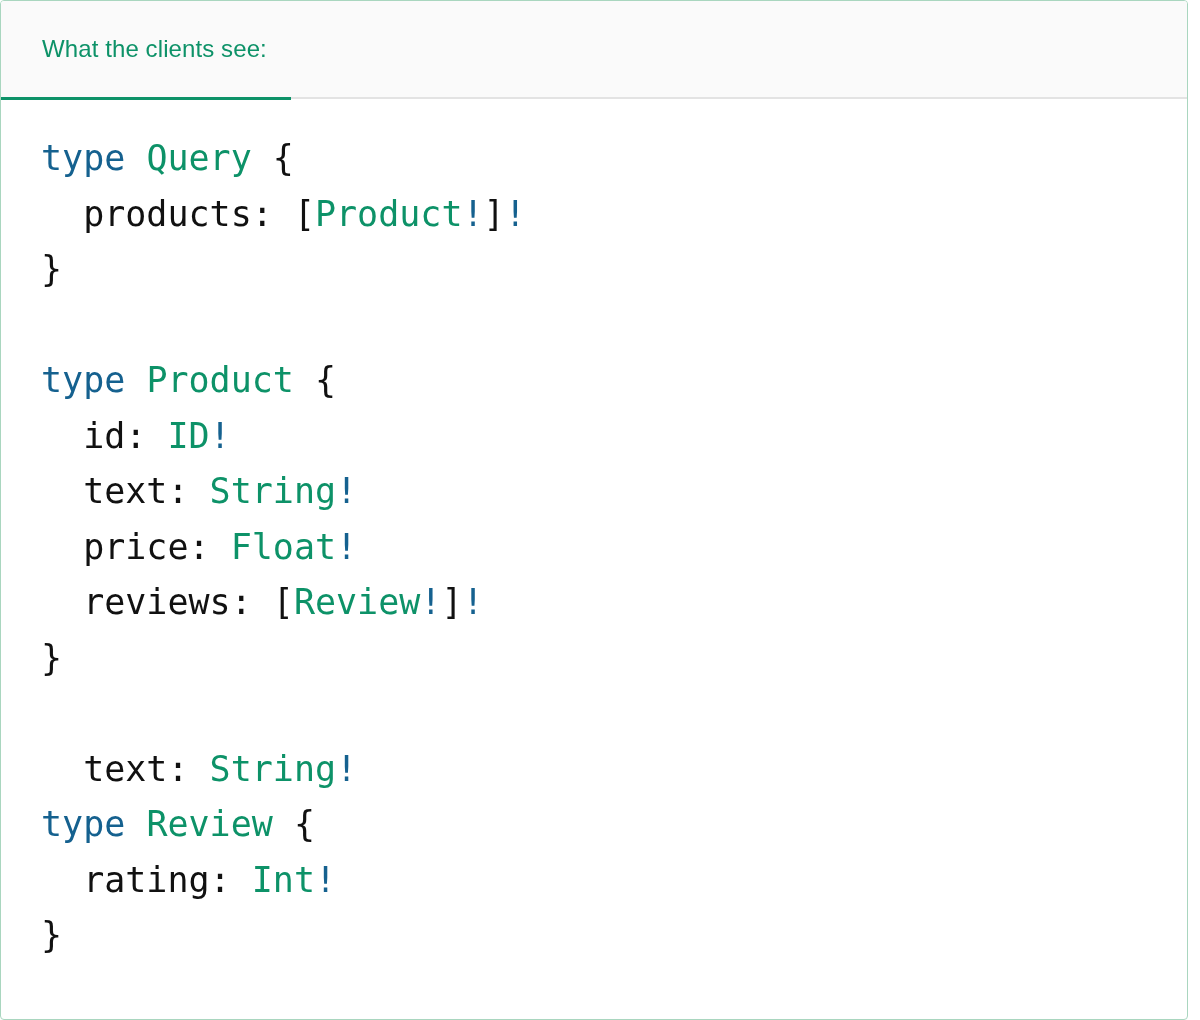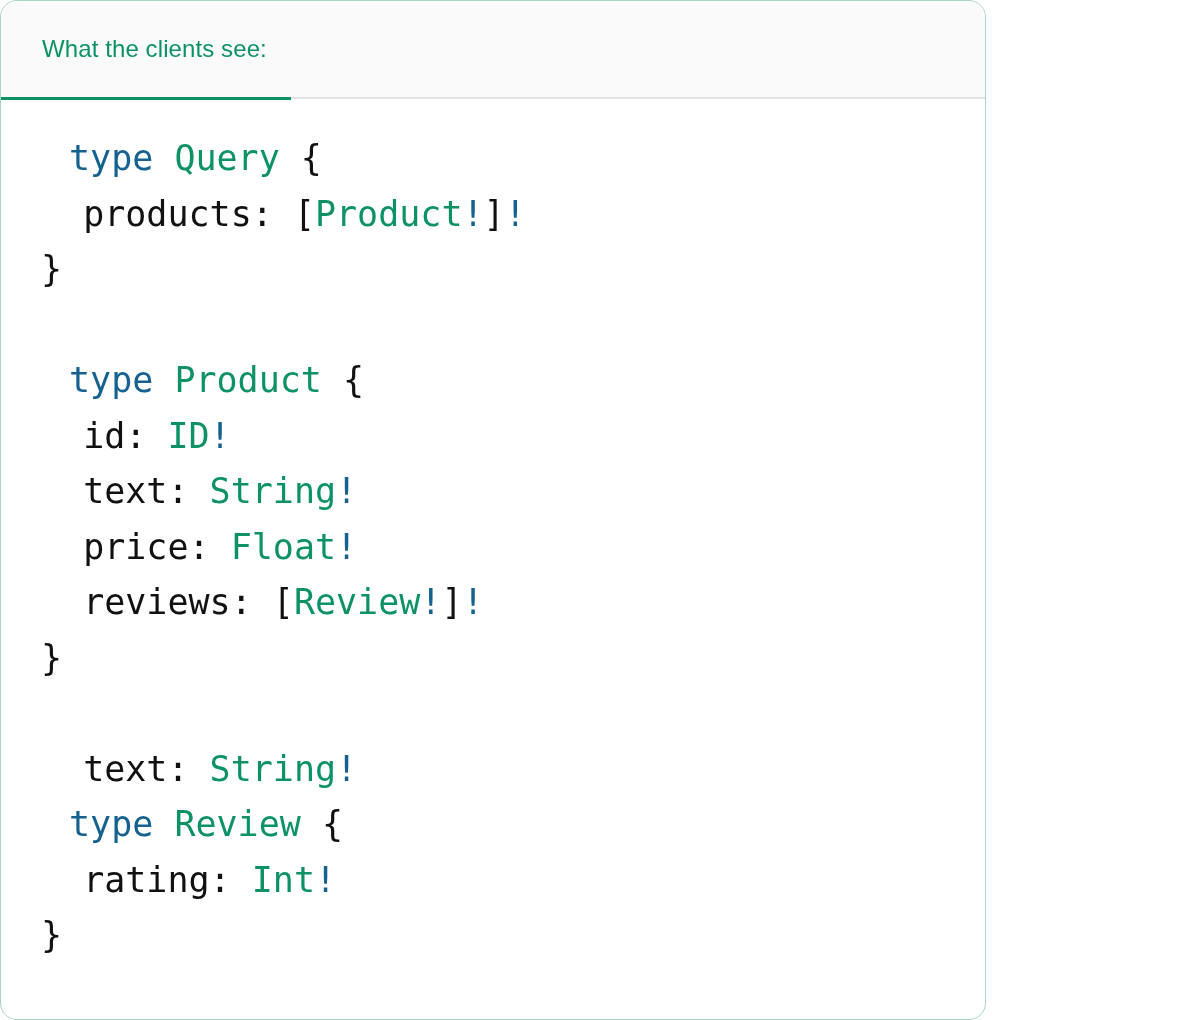--- a/index.html
+++ b/index.html
@@ -10,24 +10,24 @@
   body {
     width: 1200px;
     height: 1020px;
     font-family: "Liberation Sans", sans-serif;
     overflow: hidden;
   }
 
   .card {
     position: relative;
     box-sizing: border-box;
-    width: 986px;
+    width: 1188px;
     height: 1020px;
     border: 1px solid #a9d6bf;
-    border-radius: 17px;
+    border-radius: 4px;
     background: #ffffff;
     overflow: hidden;
   }
 
   
   .tabbar {
     position: relative;
     box-sizing: border-box;
     height: 98px;
     background: #fafafa;
@@ -75,21 +75,21 @@
     font-family: "DejaVu Sans Mono", "Liberation Mono", monospace;
     font-size: 35px;
     line-height: 55.5px;
     color: #111111;
     white-space: pre;
     tab-size: 2;
   }
   .code .ln { display: block; min-height: 55.5px; }
   .code .blank { display: block; height: 55.5px; }
 
-  .kw   { color: #15618f; margin-left: 28px; }   
+  .kw   { color: #15618f; }   
   .tn   { color: #0d9268; margin-top: 28px; }   
   .bang { color: #15618f; }   
   .pn   { color: #111111; }   
 </style>
 </head>
 <body>
 
 <div class="card">
 
   <div class="tabbar">

